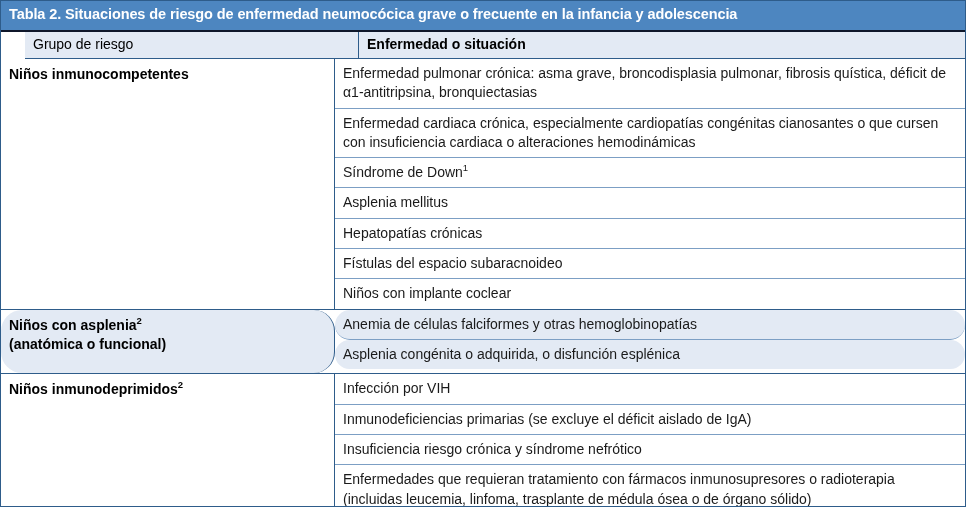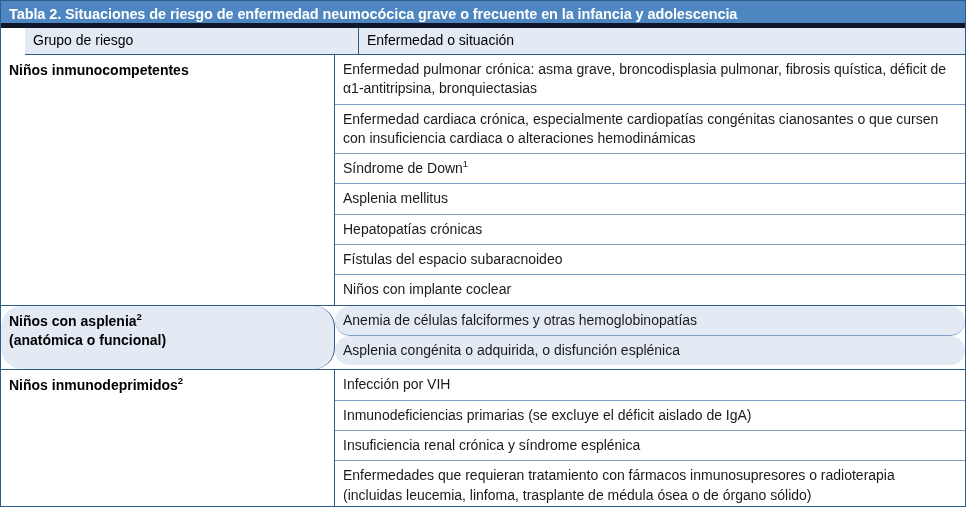--- a/index.html
+++ b/index.html
@@ -25,42 +25,42 @@
     overflow: hidden;
   }
 
   
   .title-bar {
     background: #4D86C0;
     color: #ffffff;
     font-weight: bold;
     font-size: 14.5px;
     line-height: 1;
-    padding: 6px 8px 1px 8px;
+    padding: 6px 8px 8px 8px;
     letter-spacing: -0.1px;
-    border-bottom: 5px solid #0f172a;
+    border-bottom: 2px solid #0f172a;
     flex: 0 0 auto;
   }
 
   
   .col-head {
     display: flex;
     background: #E3EAF4;
     border-bottom: 1px solid #2E5C8A;
     flex: 0 0 auto;
     margin-left: 24px;
   }
   .col-head .cell {
     font-size: 14px;
     color: #000000;
     padding: 5px 8px 6px 8px;
     line-height: 1.1;
   }
   .col-left  { width: 334px; box-sizing: border-box; flex: 0 0 334px; }
-  .col-right { flex: 1 1 auto; box-sizing: border-box; }
+  .col-right { flex: 1 1 auto; box-sizing: border-box; font-weight: bold; }
   .col-head .col-left { border-right: 1px solid #2E5C8A; }
 
   
   .tbody {
     flex: 1 1 auto;
     display: flex;
     flex-direction: column;
   }
 
   .group {
@@ -141,19 +141,19 @@
         <div class="group-items">
           <div class="item">Anemia de células falciformes y otras hemoglobinopatías</div>
           <div class="item">Asplenia congénita o adquirida, o disfunción esplénica</div>
         </div>
       </div>
       <div class="group">
         <div class="group-label">Niños inmunodeprimidos<sup>2</sup></div>
         <div class="group-items">
           <div class="item">Infección por VIH</div>
           <div class="item">Inmunodeficiencias primarias (se excluye el déficit aislado de IgA)</div>
-          <div class="item">Insuficiencia renal crónica y síndrome esplénica</div>
+          <div class="item">Insuficiencia riesgo crónica y síndrome nefrótico</div>
           <div class="item">Enfermedades que requieran tratamiento con fármacos inmunosupresores o radioterapia (incluidas leucemia, linfoma, trasplante de médula ósea o de órgano sólido)</div>
         </div>
       </div>
     </div>
 
 </div>
 
 </body></html>

